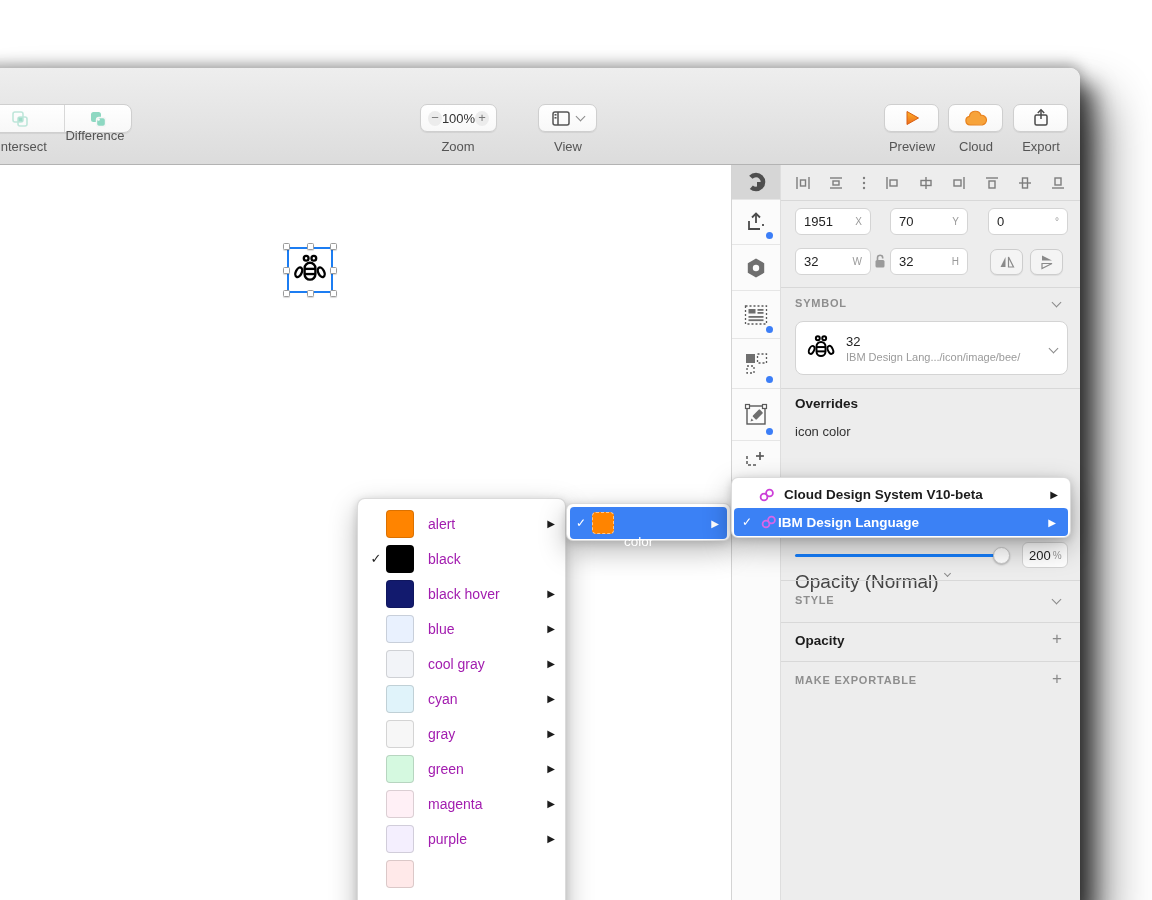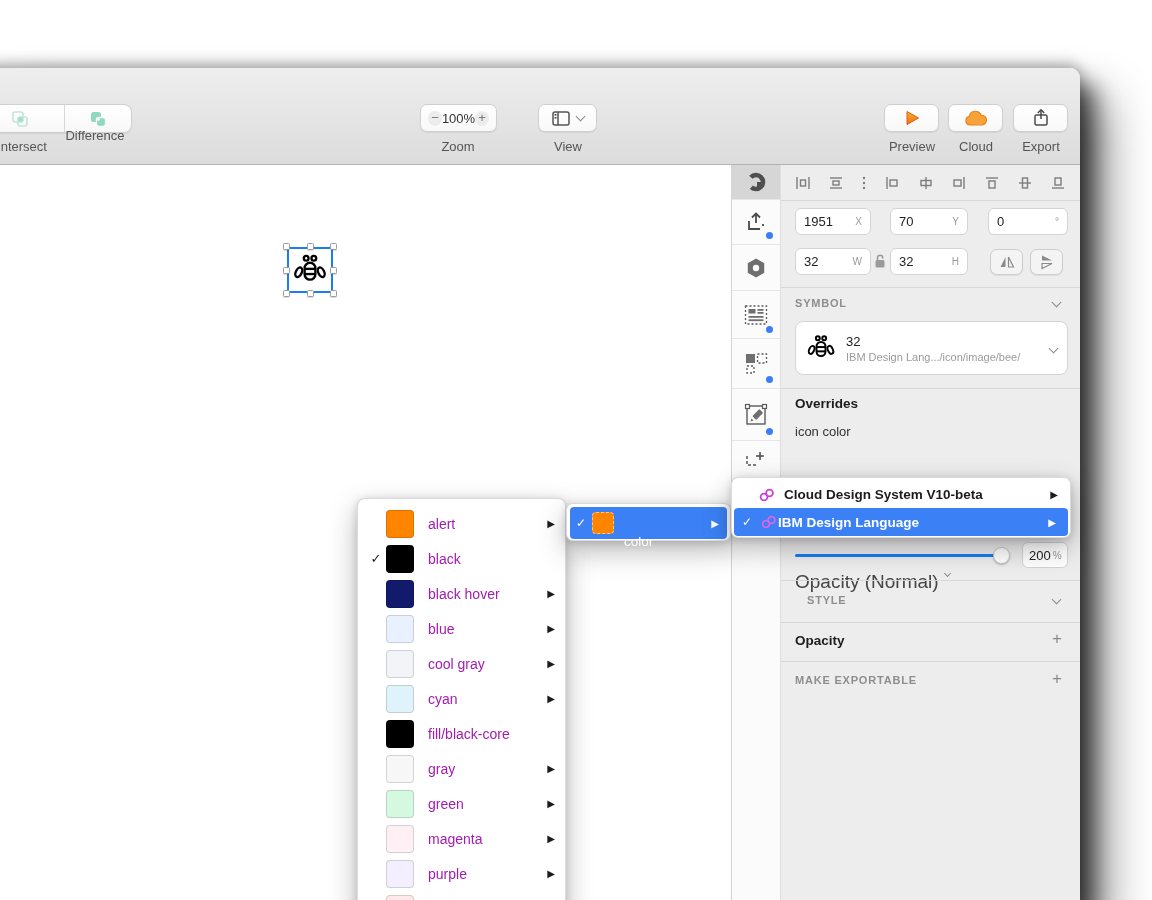--- a/index.html
+++ b/index.html
@@ -364,21 +364,21 @@
         <span class="chev" style="width:5px;height:5px;"></span>
     </div>
     <div style="position:absolute;left:14px;top:389px;width:214px;height:3px;border-radius:2px;background:#157efb;"></div>
     <div style="position:absolute;left:212px;top:382px;width:17px;height:17px;border-radius:50%;background:#fff;border:1px solid #c9c9c9;box-shadow:0 1px 2px rgba(0,0,0,.25);"></div>
     <div class="field" style="left:241px;top:377px;width:46px;height:26px;padding:0 6px;">
       <span>200</span>
       <span class="unit" style="margin-left:2px;">%</span>
     </div>
 
     <div class="irow-border" style="top:415px;"></div>
-    <div style="position:absolute;left:26px;top:429px;" class="hdr">STYLE</div>
+    <div style="position:absolute;left:14px;top:429px;" class="hdr">STYLE</div>
     <span class="chev" style="position:absolute;left:272px;top:431px;"></span>
 
     <div class="irow-border" style="top:457px;"></div>
     <div style="position:absolute;left:14px;top:468px;font-size:13.5px;font-weight:700;color:#1c1c1c;">Opacity</div>
     <span class="plus" style="position:absolute;left:271px;top:464px;">+</span>
 
     <div class="irow-border" style="top:496px;"></div>
     <div style="position:absolute;left:14px;top:509px;" class="hdr">MAKE EXPORTABLE</div>
     <span class="plus" style="position:absolute;left:271px;top:504px;">+</span>
   </div>
@@ -411,25 +411,20 @@
       <span class="cm-check"></span>
       <span class="cm-swatch" style="background: rgb(242, 244, 248);"></span>
       <span class="cm-label">cool gray</span>
       <span class="cm-arrow">▶</span>
     </div>
     <div class="cm-row">
       <span class="cm-check"></span>
       <span class="cm-swatch" style="background: rgb(224, 243, 250);"></span>
       <span class="cm-label">cyan</span>
       <span class="cm-arrow">▶</span>
-    </div>
-    <div class="cm-row">
-      <span class="cm-check"></span>
-      <span class="cm-swatch" style="background: rgb(0, 0, 0);"></span>
-      <span class="cm-label">fill/black-core</span>
     </div>
     <div class="cm-row">
       <span class="cm-check"></span>
       <span class="cm-swatch" style="background: rgb(247, 247, 247);"></span>
       <span class="cm-label">gray</span>
       <span class="cm-arrow">▶</span>
     </div>
     <div class="cm-row">
       <span class="cm-check"></span>
       <span class="cm-swatch" style="background: rgb(213, 249, 224);"></span>

